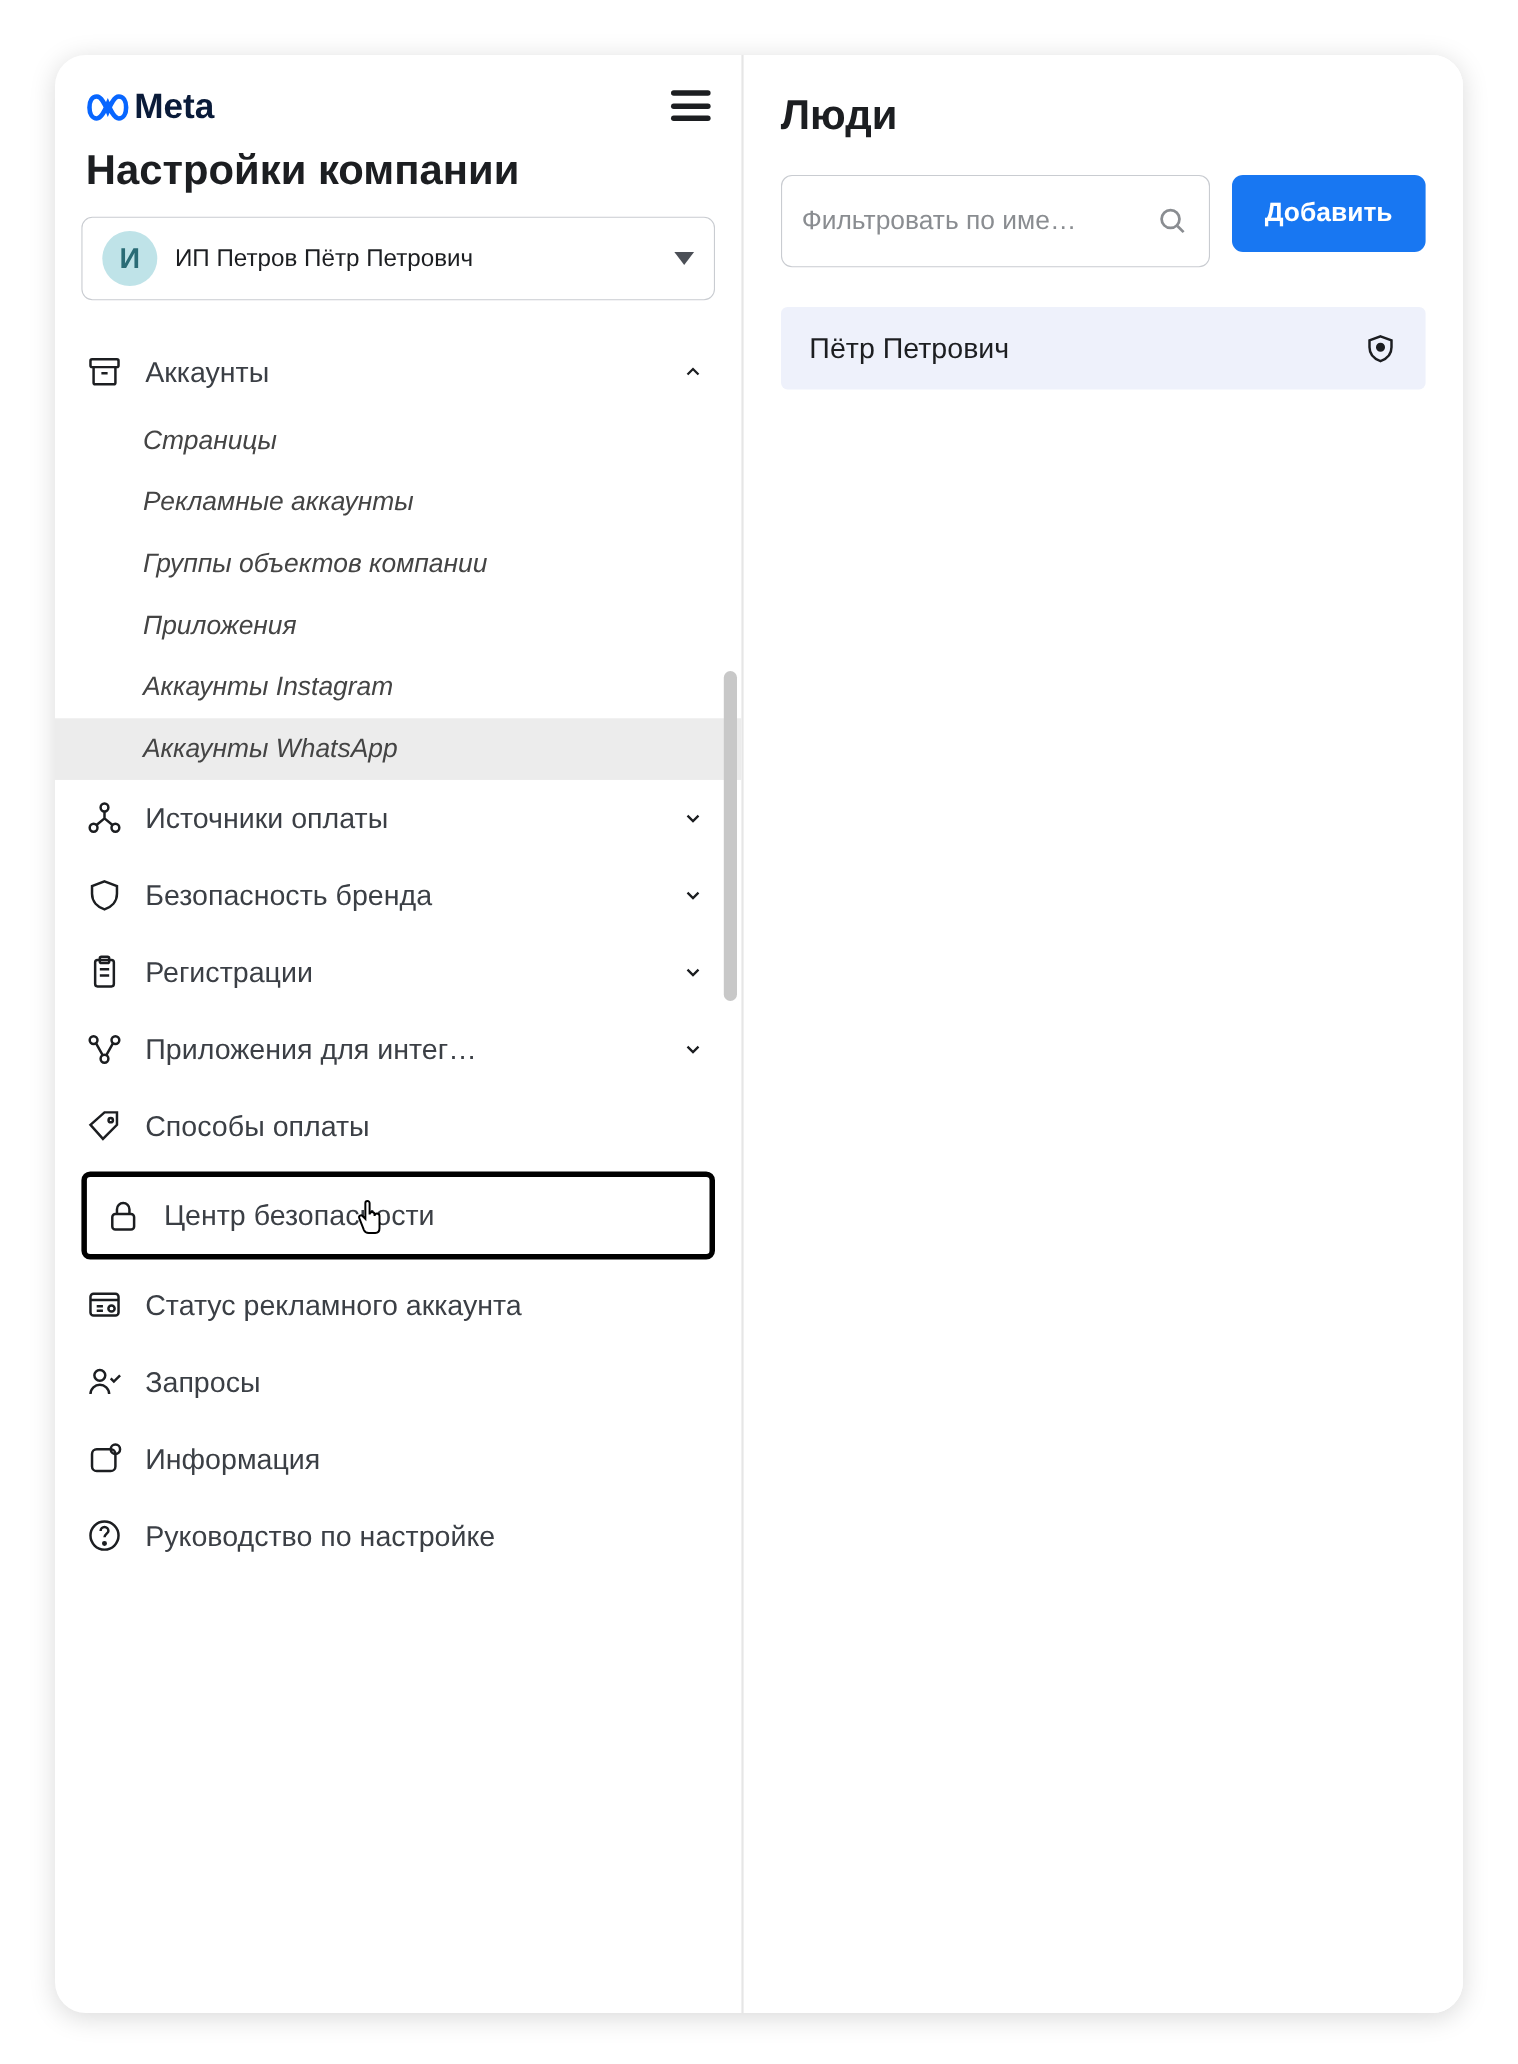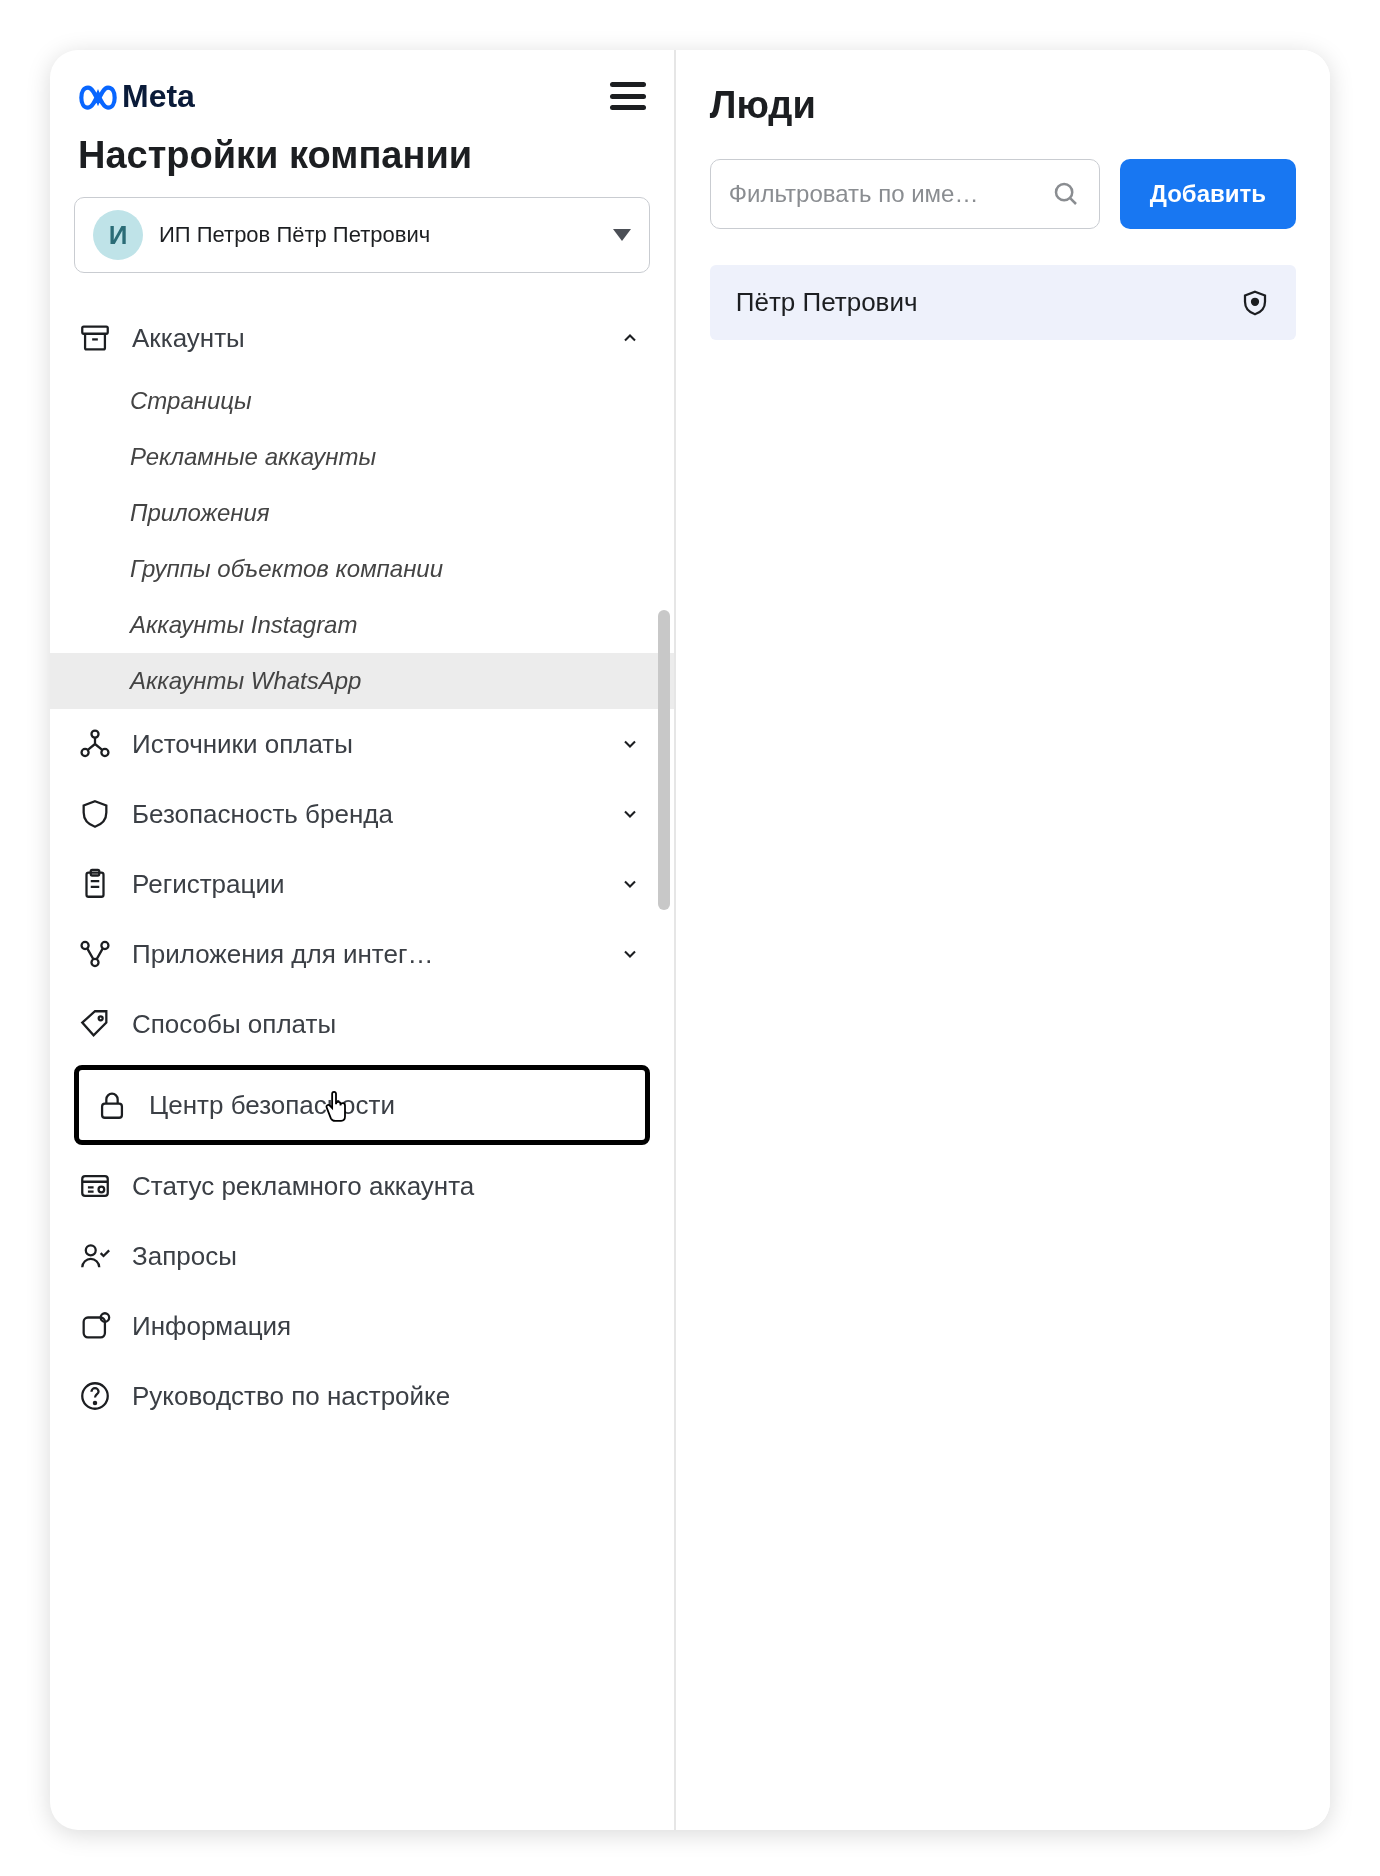--- a/index.html
+++ b/index.html
@@ -114,21 +114,21 @@
     background:#fff;
   }
   .main-title { font-size: 38px; font-weight:700; color:#1c1e21; margin-bottom: 32px;}
   .toolbar {
     display:flex; gap:20px; margin-bottom:36px;
   }
   .search {
     flex:1;
     border:1.5px solid #c9ccd1;
     border-radius:10px;
-    height:70px;
+    height:84px;
     display:flex;align-items:center;
     padding:0 18px;
     gap:12px;
     color:#8a8d91;
     overflow:hidden;
   }
   .search input {
     border:none;outline:none;font-size:24px;flex:1;min-width:0;color:#333;background:transparent;
   }
   .search input::placeholder{color:#8a8d91;}
@@ -187,22 +187,22 @@
         </span>
         <span class="label">Аккаунты</span>
         <span class="chev">
           <svg viewBox="0 0 24 24" fill="none" stroke="#1c1e21" stroke-width="2.5">
               <path d="M6 15l6-6 6 6"></path>
             </svg>
         </span>
       </div>
       <div class="sub-item">Страницы</div>
       <div class="sub-item">Рекламные аккаунты</div>
+      <div class="sub-item">Группы объектов компании</div>
       <div class="sub-item">Приложения</div>
-      <div class="sub-item">Группы объектов компании</div>
       <div class="sub-item">Аккаунты Instagram</div>
       <div class="sub-item hover">Аккаунты WhatsApp</div>
 
       <div class="nav-section">
         <span class="icon">
           <svg viewBox="0 0 24 24" fill="none" stroke="#1c1e21" stroke-width="1.6">
             <circle cx="12" cy="5" r="2.5"></circle>
               <circle cx="5" cy="18" r="2.5"></circle>
               <circle cx="19" cy="18" r="2.5"></circle>
             <path d="M12 7.5V12M12 12l-5.5 4.5M12 12l5.5 4.5"></path>

